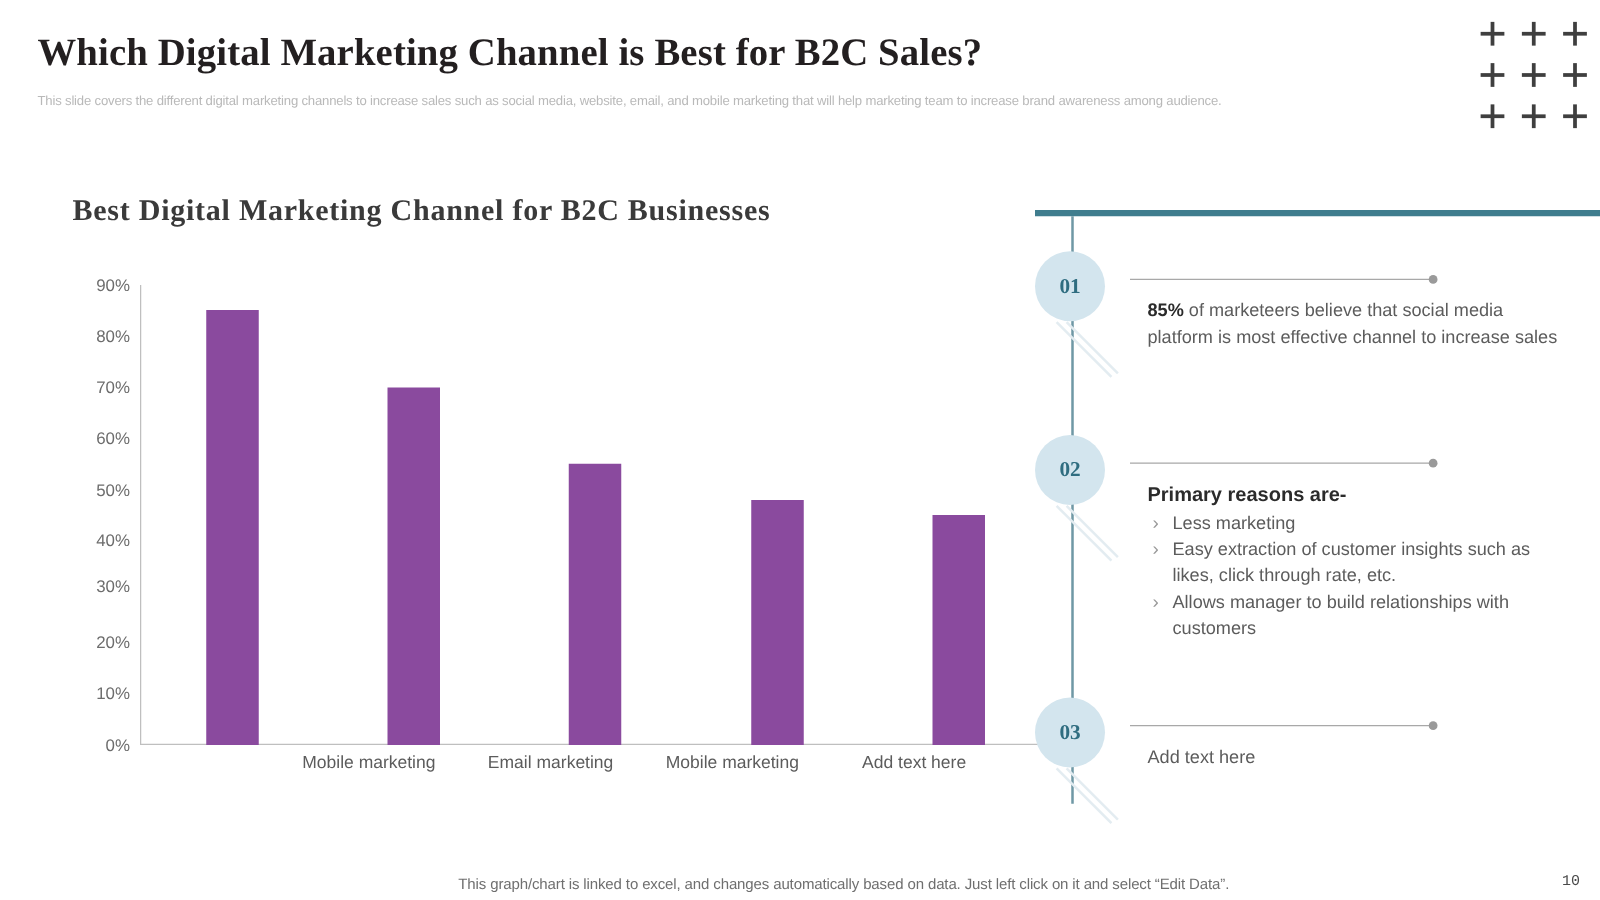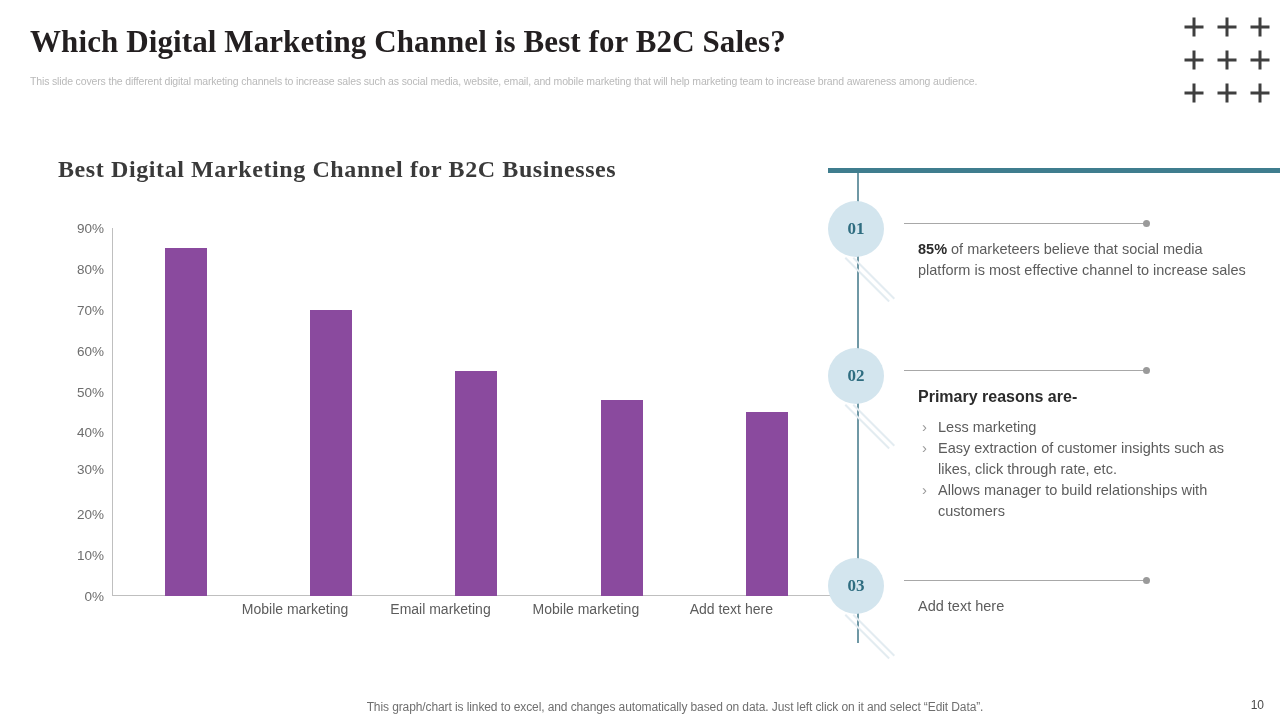--- a/index.html
+++ b/index.html
@@ -252,21 +252,21 @@
     line-height: 21px;
   }
   .step-body b {
     color: #2b2b2b;
     font-weight: bold;
   }
   .step-heading {
     font-size: 16px;
     color: #2b2b2b;
     font-weight: normal;
-    margin: 0 0 10px 0;
+    margin: 0 0 2px 0;
   }
   .bullet-list {
     margin: 0;
     padding: 0;
     list-style: none;
   }
   .bullet-list li {
     position: relative;
     padding-left: 20px;
     margin-bottom: 0px;
@@ -291,20 +291,21 @@
     color: #6f6f6f;
     letter-spacing: -0.1px;
     padding-left: 35px;
   }
   .page-number {
     position: absolute;
     right: 16px;
     top: 698px;
     font-size: 12px;
     color: #4a4a4a;
+    font-family: Liberation Mono, monospace;
   }
 </style>
 </head>
 <body>
 
 <div class="slide-title">Which Digital Marketing Channel is Best for B2C Sales?</div>
 <div class="slide-subtitle">This slide covers the different digital marketing channels to increase sales such as social media, website, email, and mobile marketing that will help marketing team to increase brand awareness among audience.</div>
 
 <div class="plus-grid">
   <span class="plus-cell"></span>

